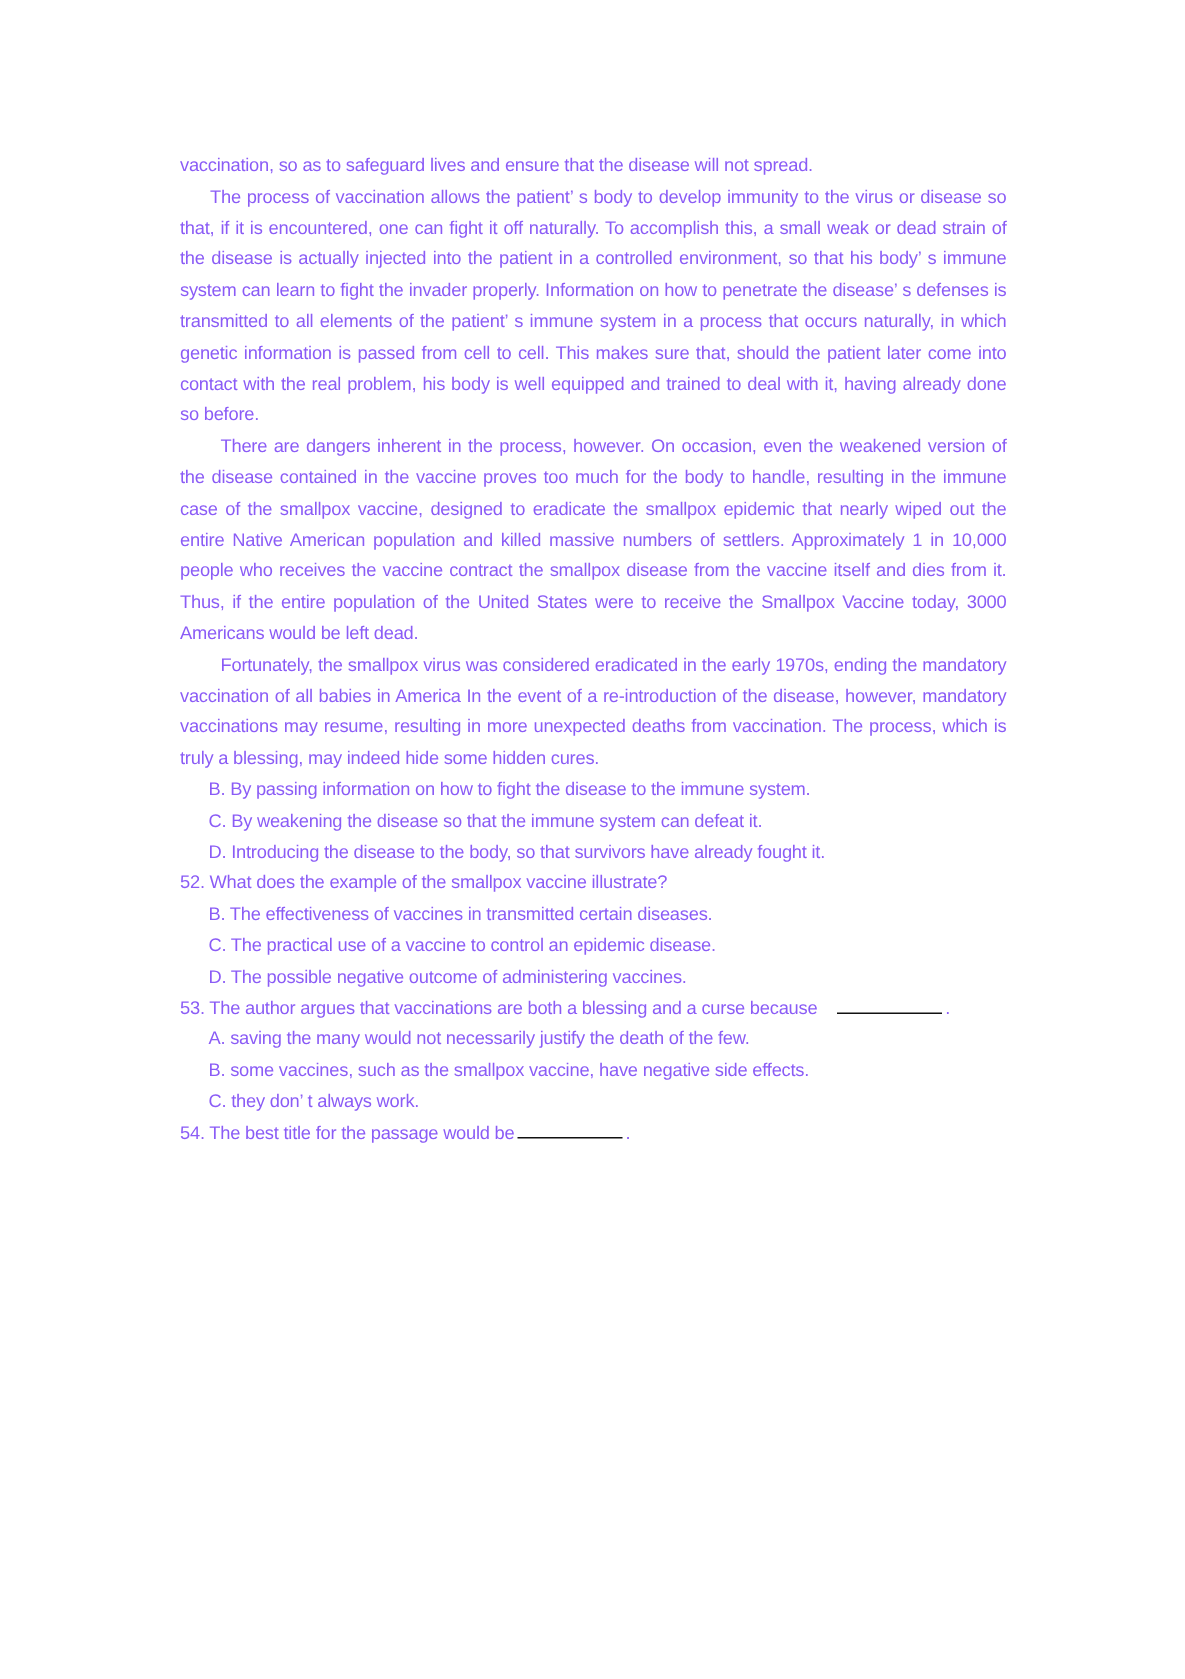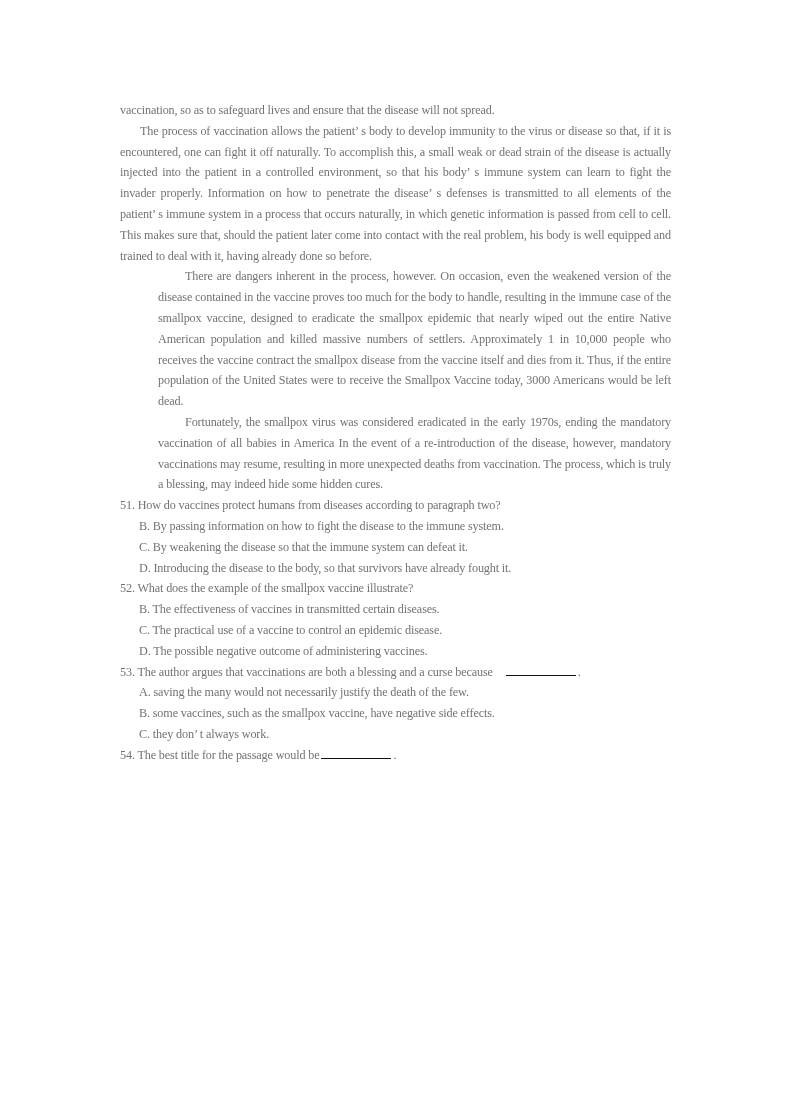--- a/index.html
+++ b/index.html
@@ -2,47 +2,46 @@
 <html><head>
 <meta charset="utf-8">
 <style>
   html, body { margin: 0; padding: 0; background: #ffffff; }
   body { width: 790px; height: 1119px; position: relative; overflow: hidden; }
   .page {
     position: absolute;
     left: 120px;
     top: 100px;
     width: 551px;
-    font-family: Liberation Serif, serif;
+    font-family: Liberation Sans, sans-serif;
     font-size: 12.2px;
     line-height: 20.8px;
-    color: #737373;
+    color: #8b5cf6;
     letter-spacing: -0.15px;
   }
   p { margin: 0; text-align: justify; }
   .indent1 { text-indent: 20px; }
-  .indent2 { text-indent: 27px; margin-left: 38px; }
+  .indent2 { text-indent: 27px; }
   .question { text-align: justify; }
   .option { padding-left: 19px; text-align: justify; }
   .blank { display: inline-block; width: 70px; border-bottom: 1px solid #111; height: 12px; vertical-align: baseline; margin: 0 2px; }
   .blank.wide { margin-left: 10px; }
 </style>
 </head>
 <body>
 
 <div class="page">
   <section>
     <p>vaccination, so as to safeguard lives and ensure that the disease will not spread.</p>
     <p class="indent1">The process of vaccination allows the patient’ s body to develop immunity to the virus or disease so that, if it is encountered, one can fight it off naturally. To accomplish this, a small weak or dead strain of the disease is actually injected into the patient in a controlled environment, so that his body’ s immune system can learn to fight the invader properly. Information on how to penetrate the disease’ s defenses is transmitted to all elements of the patient’ s immune system in a process that occurs naturally, in which genetic information is passed from cell to cell. This makes sure that, should the patient later come into contact with the real problem, his body is well equipped and trained to deal with it, having already done so before.</p>
     <p class="indent2">There are dangers inherent in the process, however. On occasion, even the weakened version of the disease contained in the vaccine proves too much for the body to handle, resulting in the immune case of the smallpox vaccine, designed to eradicate the smallpox epidemic that nearly wiped out the entire Native American population and killed massive numbers of settlers. Approximately 1 in 10,000 people who receives the vaccine contract the smallpox disease from the vaccine itself and dies from it. Thus, if the entire population of the United States were to receive the Smallpox Vaccine today, 3000 Americans would be left dead.</p>
     <p class="indent2">Fortunately, the smallpox virus was considered eradicated in the early 1970s, ending the mandatory vaccination of all babies in America In the event of a re-introduction of the disease, however, mandatory vaccinations may resume, resulting in more unexpected deaths from vaccination. The process, which is truly a blessing, may indeed hide some hidden cures.</p>
   </section>
 
   <section>
-    <p class="question">51. How do vaccines protect humans from diseases according to paragraph two?</p>
     <p class="option">B. By passing information on how to fight the disease to the immune system.</p>
     <p class="option">C. By weakening the disease so that the immune system can defeat it.</p>
     <p class="option">D. Introducing the disease to the body, so that survivors have already fought it.</p>
   </section>
 
   <section>
     <p class="question">52. What does the example of the smallpox vaccine illustrate?</p>
     <p class="option">B. The effectiveness of vaccines in transmitted certain diseases.</p>
     <p class="option">C. The practical use of a vaccine to control an epidemic disease.</p>
     <p class="option">D. The possible negative outcome of administering vaccines.</p>

